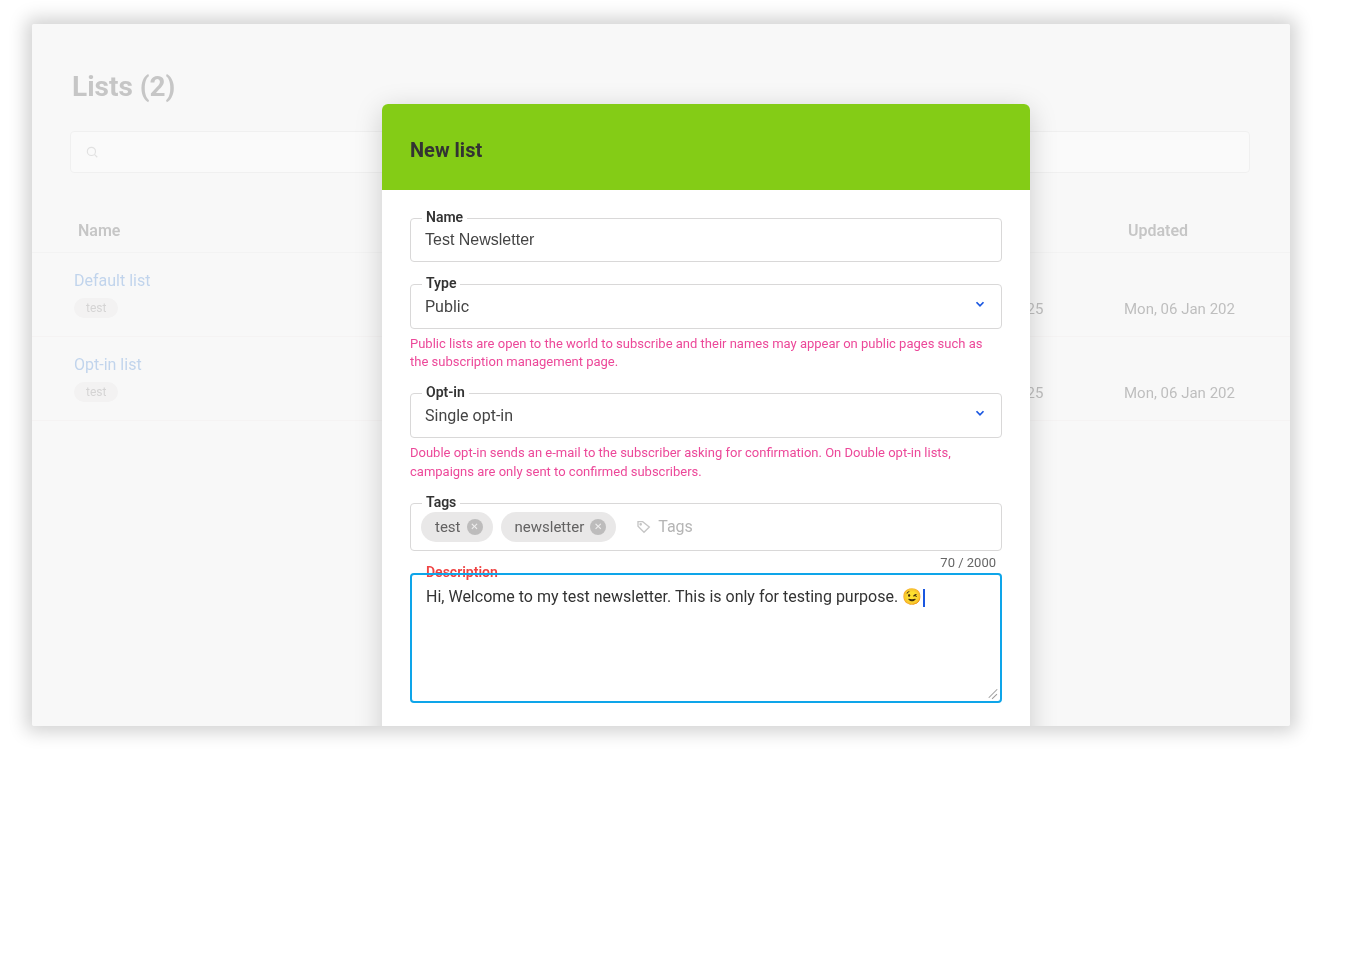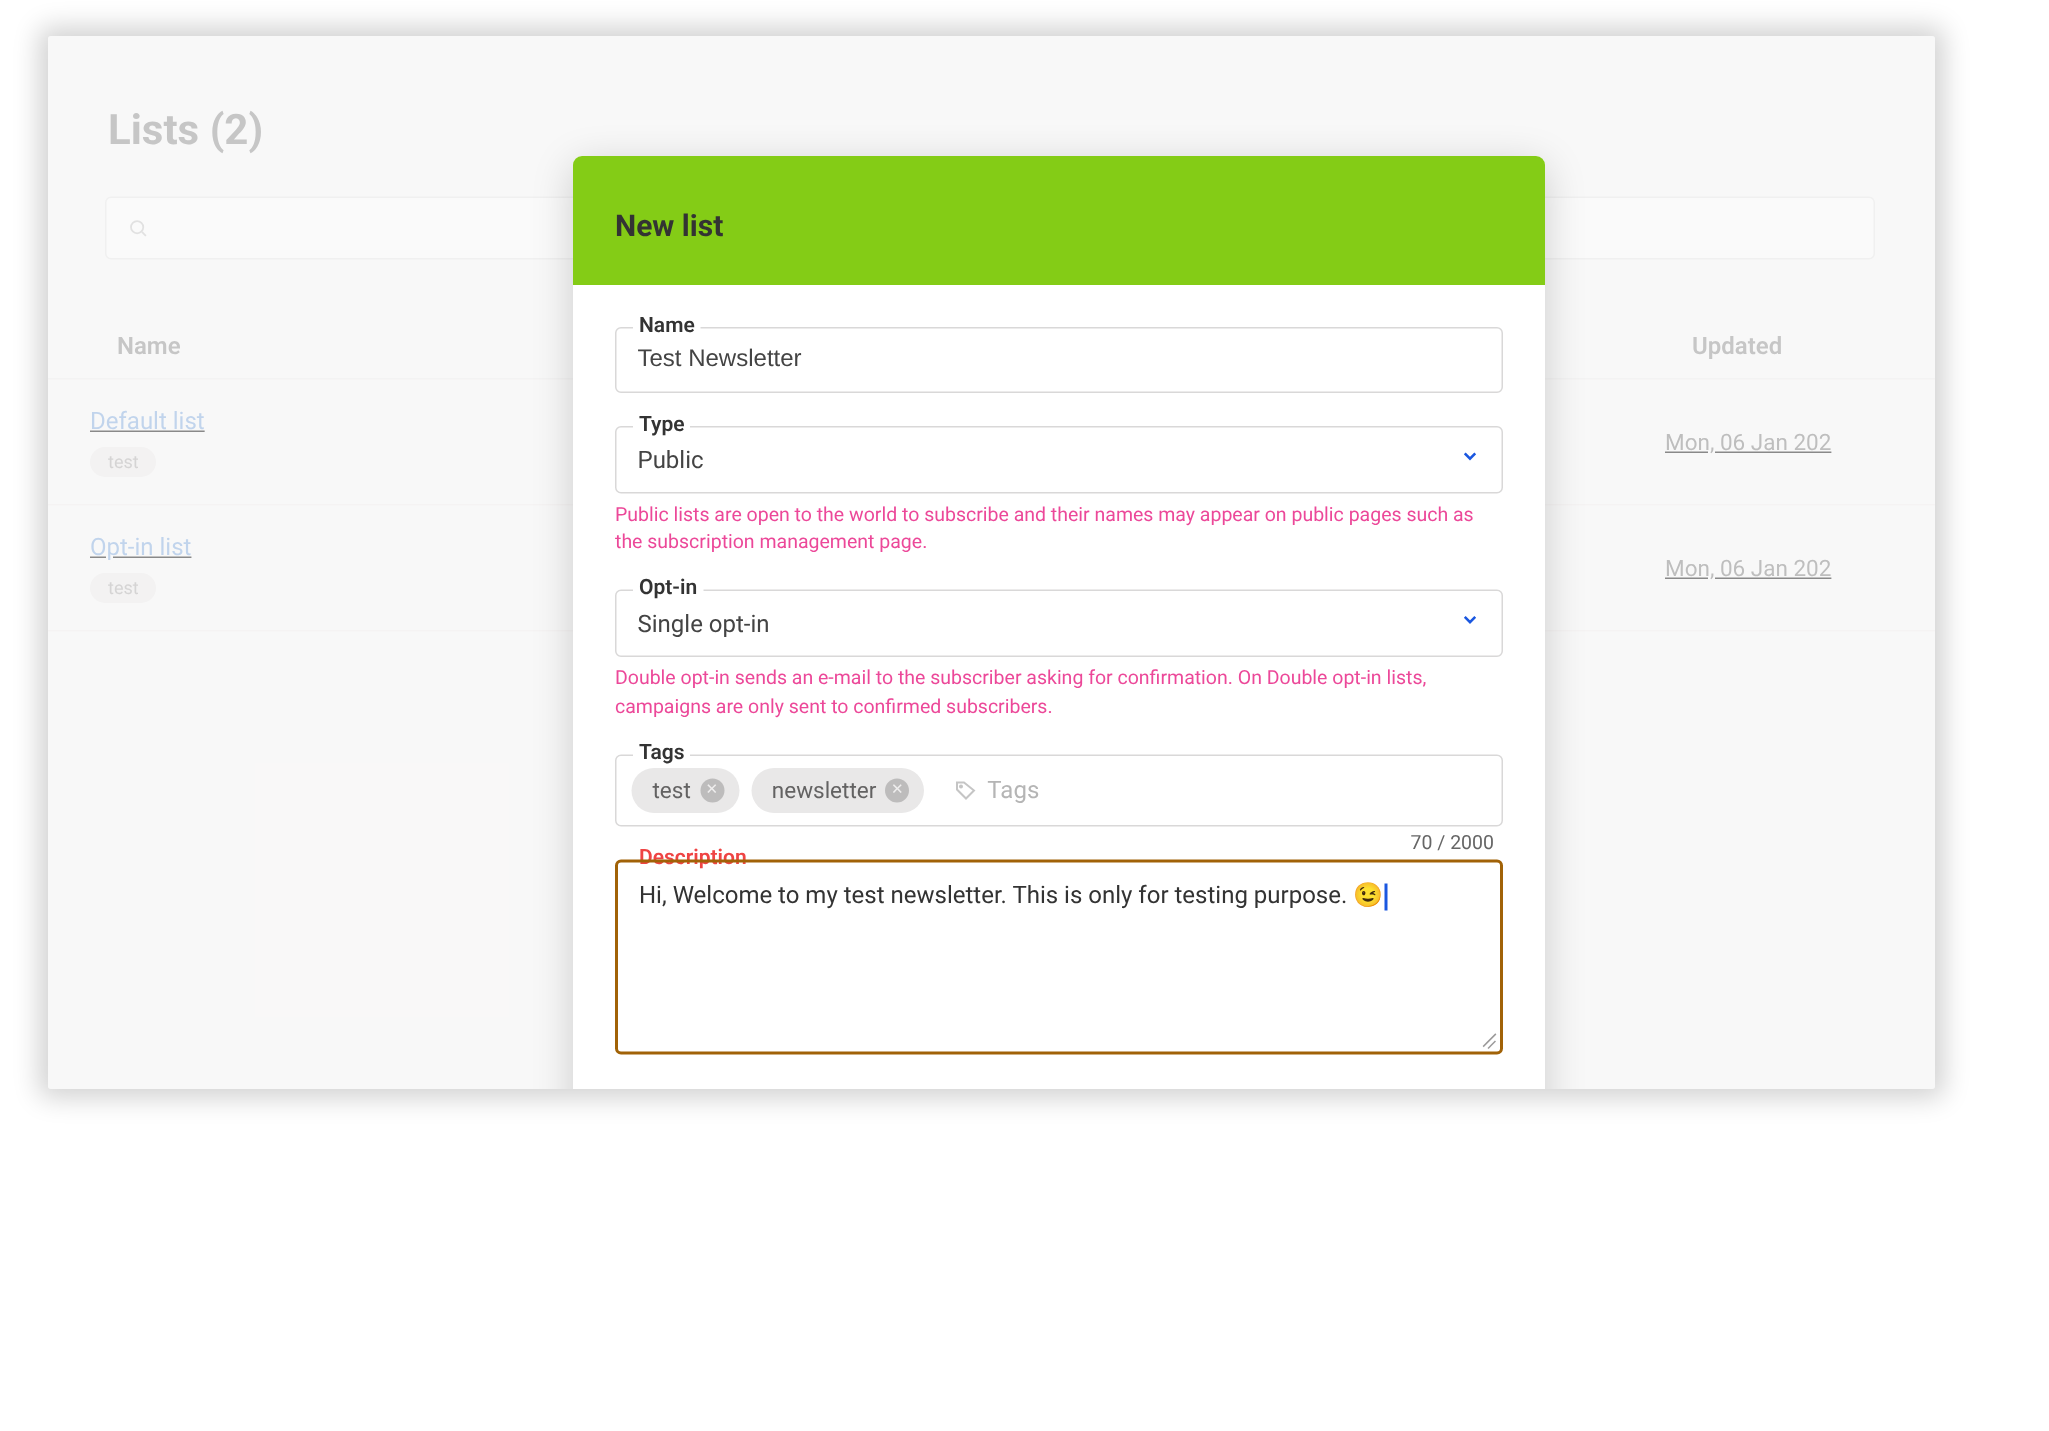--- a/index.html
+++ b/index.html
@@ -47,24 +47,23 @@
   padding: 12px 0 12px 46px;
   color: #888;
   font-weight: 600;
   font-size: 16px;
 }
 .th-name { width: 880px; }
 .th-created { width: 170px; }
 .th-updated { flex: 1; }
 .list-row {
   display: flex;
-  align-items: center;
+  align-items: flex-end;
   border-bottom: 1px solid #efecec;
-  padding: 18px 0 18px 28px;
-  text-decoration: underline;
+  padding: 18px 0 18px 42px;
 }
 .row-name { width: 880px; }
 .row-name a {
   color: #7da7dc;
   font-size: 16px;
   text-decoration: none;
 }
 .tag-chip-sm {
   display: inline-block;
   background: #eae8e8;
@@ -182,21 +181,21 @@
   color: #b5b5b5;
   font-size: 16px;
   display: inline-flex;
   align-items: center;
   gap: 6px;
   margin-left: 12px;
 }
 .tag-icon svg { display: block; }
 
 .field.desc .box {
-  border: 2px solid #a16207;
+  border: 2px solid #0ea5e9;
   height: 130px;
   align-items: flex-start;
   position: relative;
 }
 .field.desc .legend { color: #ef4444; }
 .char-count {
   position: absolute;
   right: 6px; top: -18px;
   font-size: 13px;
   color: #666;

